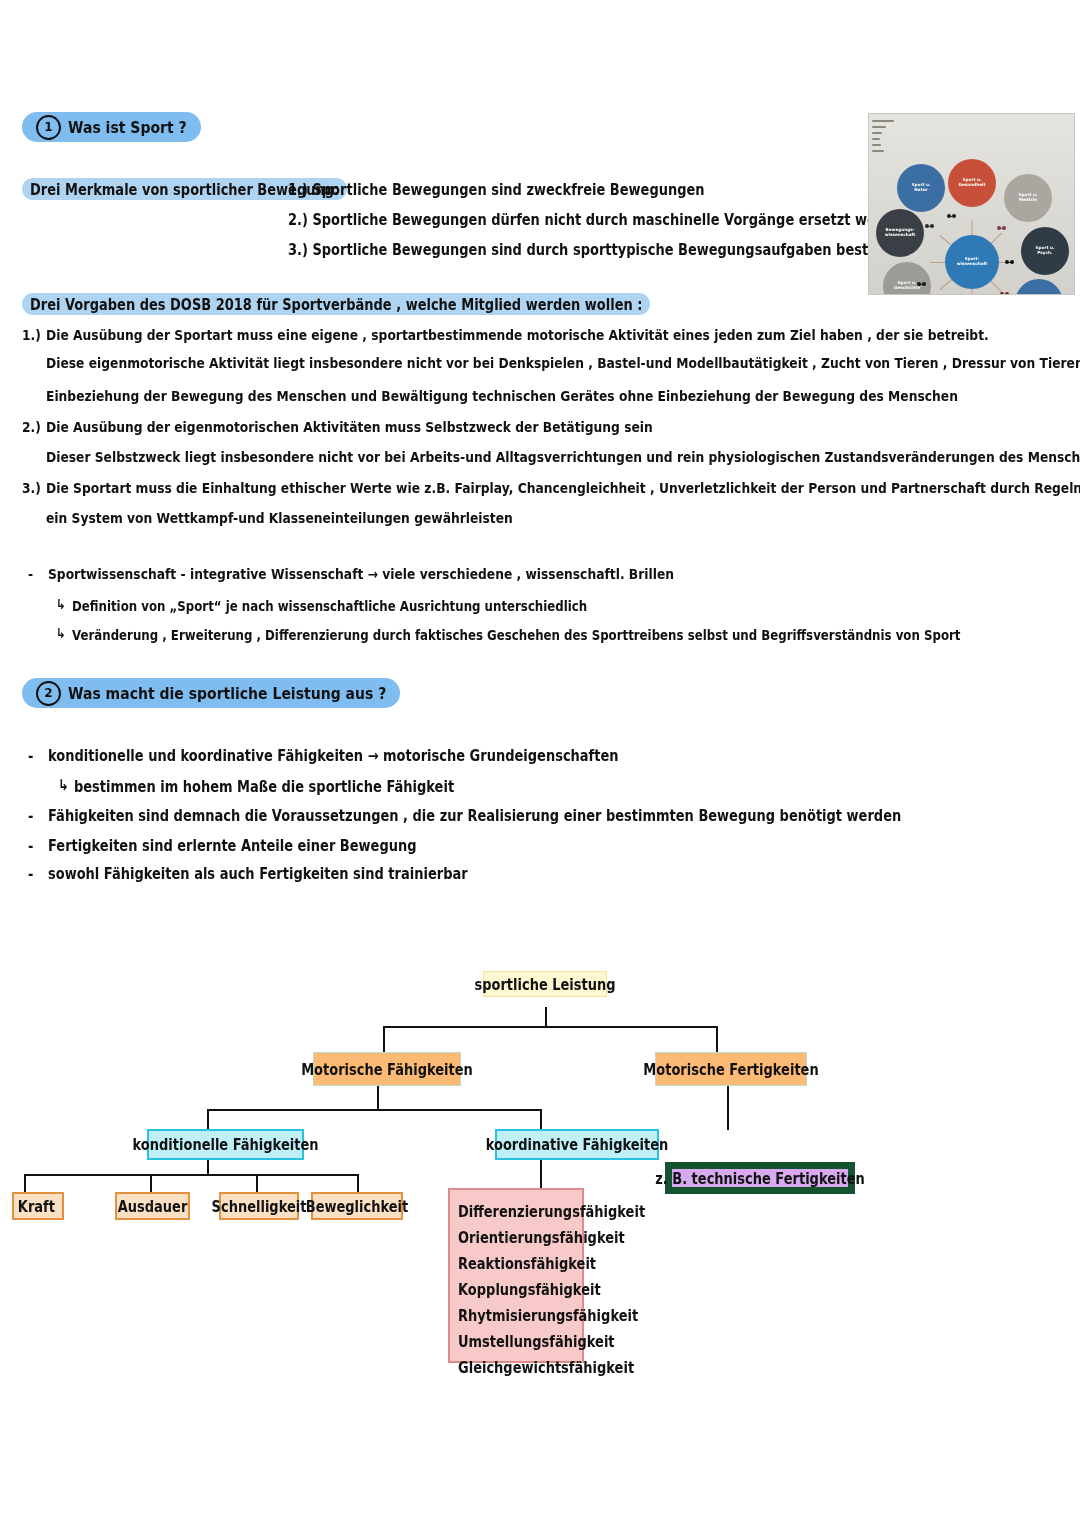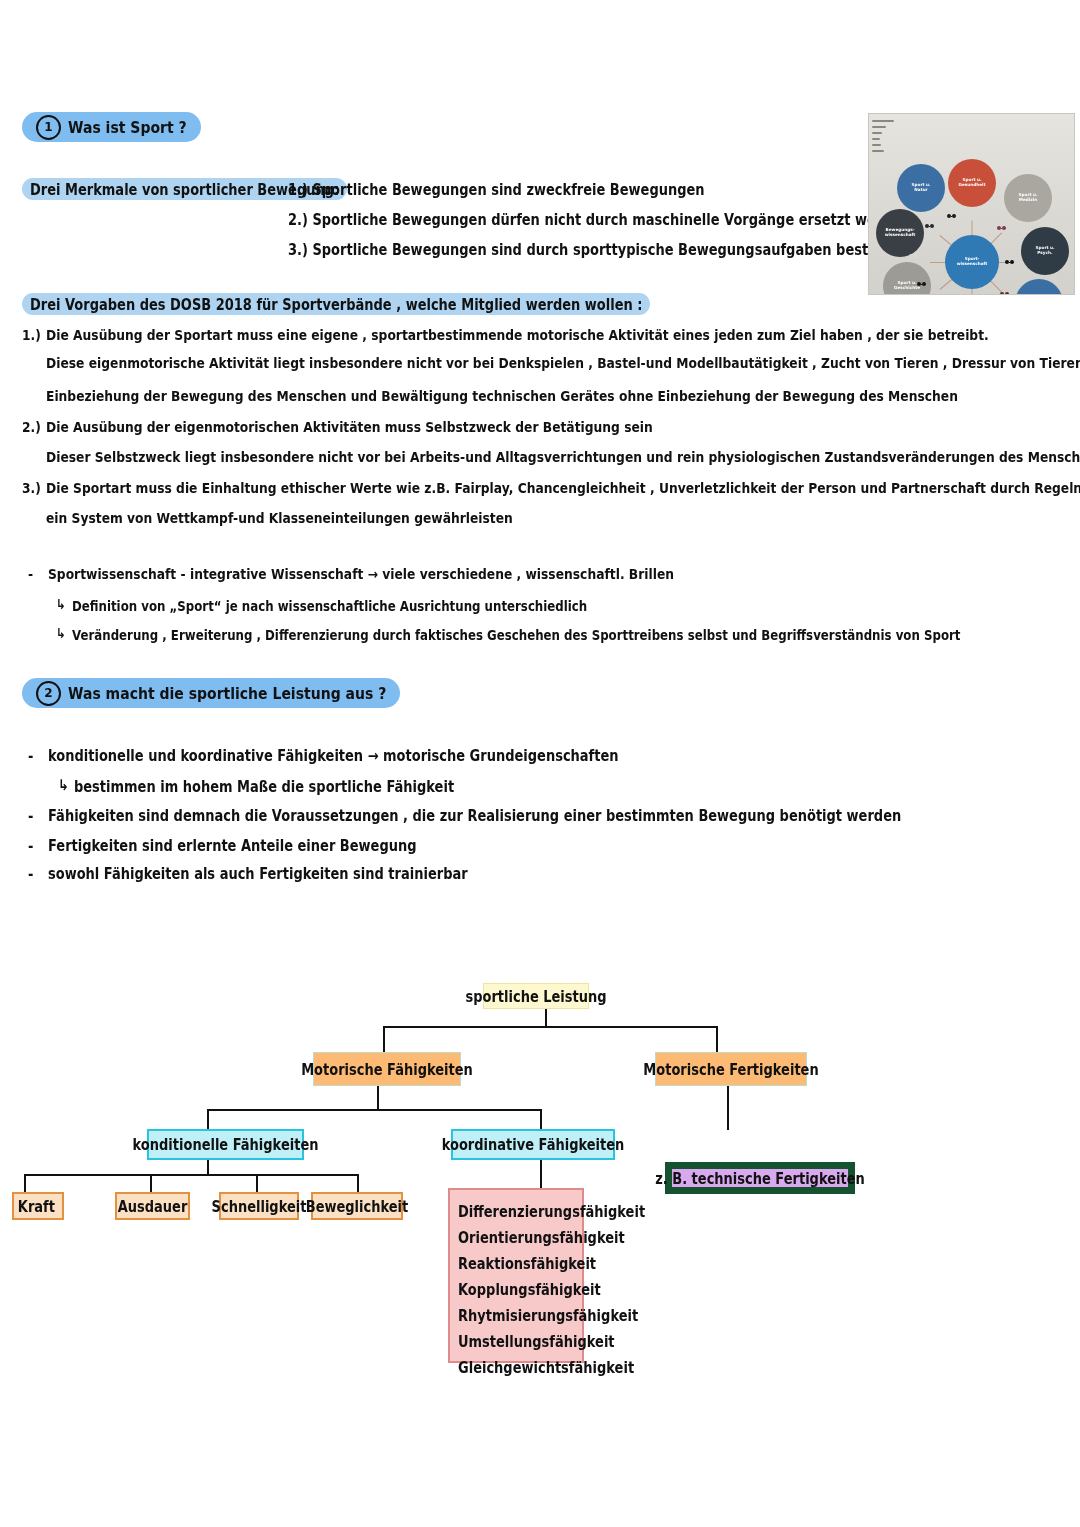--- a/index.html
+++ b/index.html
@@ -263,35 +263,35 @@
 
     <div class="conn v" style="left:207px;top:200px;height:15px;"></div>
     <div class="conn h" style="left:24px;top:214px;width:334px;"></div>
     <div class="conn v" style="left:24px;top:214px;height:18px;"></div>
     <div class="conn v" style="left:150px;top:214px;height:18px;"></div>
     <div class="conn v" style="left:256px;top:214px;height:18px;"></div>
     <div class="conn v" style="left:357px;top:214px;height:18px;"></div>
 
     <div class="conn v" style="left:540px;top:200px;height:28px;"></div>
 
-    <div class="node n-root" style="left:483px;top:23px;width:106px;height:26px;">
+    <div class="node n-root" style="left:483px;top:11px;width:124px;height:26px;">
       <span>sportliche  Leistung</span>
     </div>
 
     <div class="node n-teal" style="left:313px;top:92px;width:148px;height:34px;">
       <span>Motorische  Fähigkeiten</span>
     </div>
     <div class="node n-teal" style="left:655px;top:92px;width:152px;height:34px;">
       <span>Motorische  Fertigkeiten</span>
     </div>
 
     <div class="node n-cyan" style="left:147px;top:169px;width:157px;height:31px;">
       <span>konditionelle  Fähigkeiten</span>
     </div>
-    <div class="node n-cyan" style="left:451px;top:169px;width:164px;height:31px;">
+    <div class="node n-cyan" style="left:495px;top:169px;width:164px;height:31px;">
       <span>koordinative  Fähigkeiten</span>
     </div>
     <div class="node n-purple" style="left:665px;top:170px;width:190px;height:32px;">
       <span>z. B. technische  Fertigkeiten</span>
     </div>
 
     <div class="node n-orange" style="left:12px;top:232px;width:52px;height:28px;justify-content:flex-end;">
       <span>Kraft</span>
     </div>
     <div class="node n-orange" style="left:115px;top:232px;width:75px;height:28px;">

